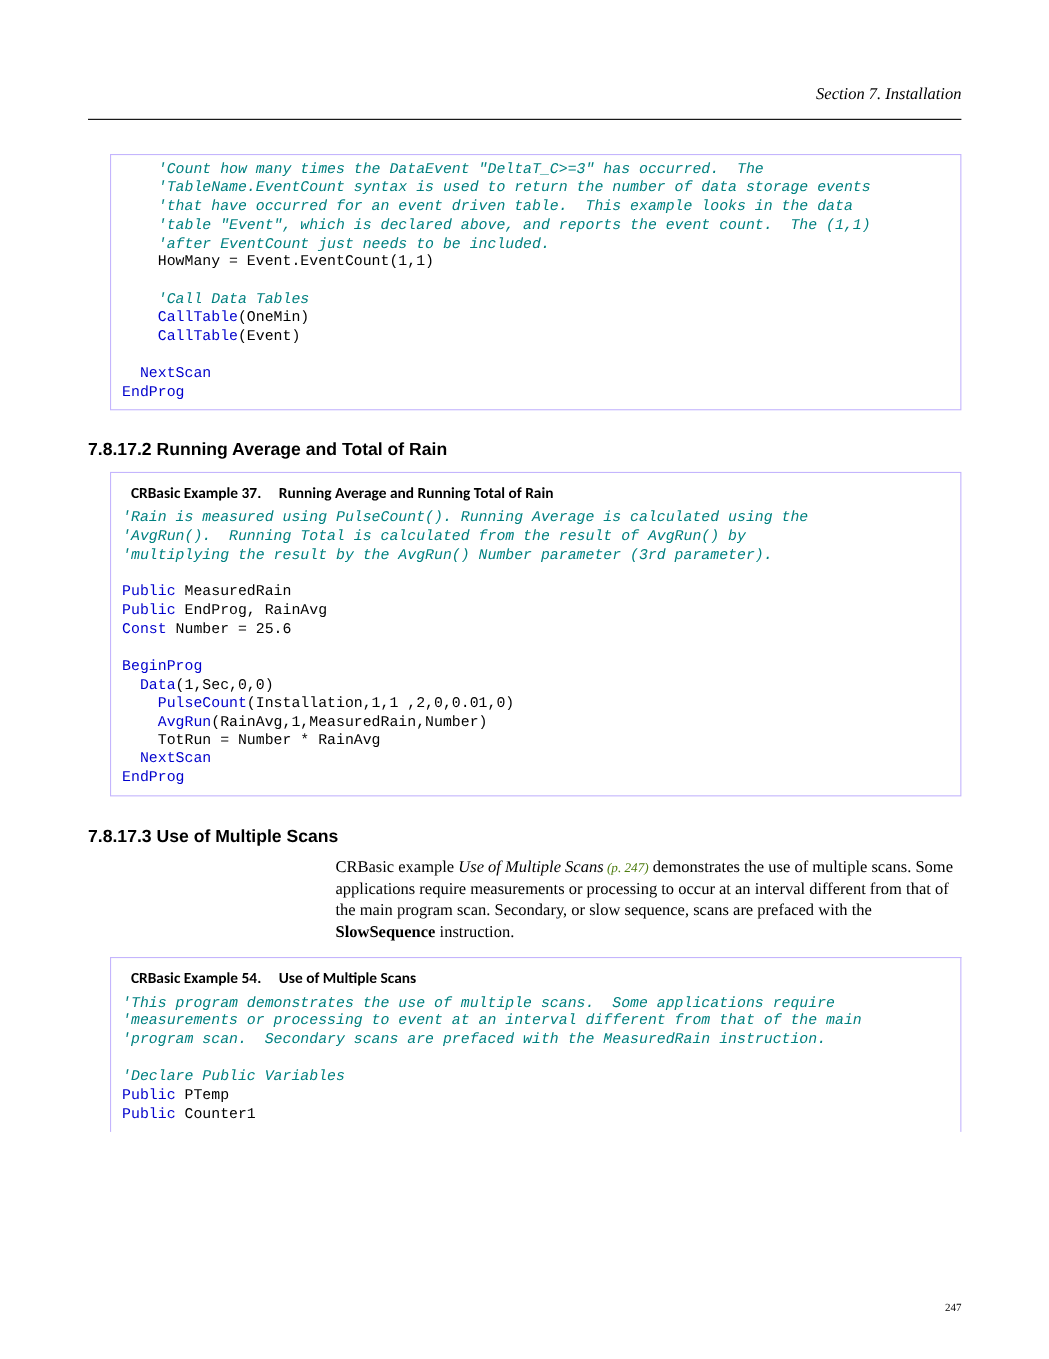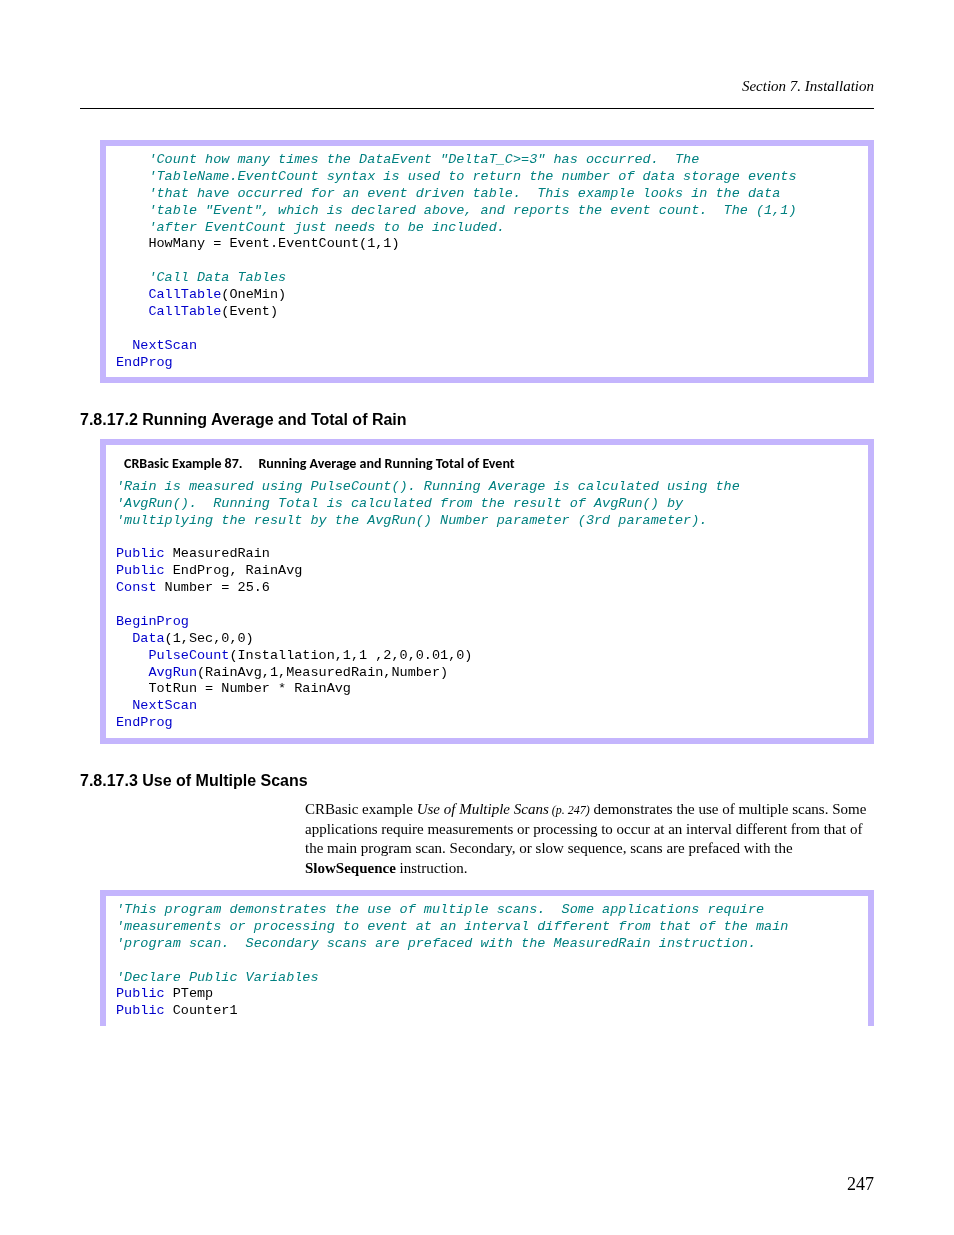--- a/index.html
+++ b/index.html
@@ -28,21 +28,21 @@
     top: 100px;
     left: 80px;
     right: 80px;
     border: none;
     border-top: 1px solid #000;
   }
   .content {
     margin-top: 60px;
   }
   .code-box {
-    border: 6px solid #c4b5fd;
+    border: 1px solid #c4b5fd;
     padding: 6px 10px 6px 10px;
     font-family: "Courier New", Courier, monospace;
     font-size: 13.5px;
     line-height: 1.25;
     white-space: pre;
     margin: 0 0 0 20px;
   }
   .comment { color: #008080; font-style: italic; }
   .keyword { color: #0000cc; }
   .example-title {
@@ -59,26 +59,26 @@
     font-size: 16px;
     margin: 28px 0 10px 0;
   }
   .body-para {
     font-family: "Times New Roman", Times, serif;
     font-size: 15px;
     margin: 6px 0 12px 225px;
     line-height: 1.3;
   }
   .body-para .italic { font-style: italic; }
-  .body-para .link { color: #000000; font-style: italic; font-size: 12px; }
+  .body-para .link { color: #4d7c0f; font-style: italic; font-size: 12px; }
   .page-num {
     position: absolute;
     bottom: 40px;
     right: 80px;
-    font-size: 18px;
+    font-size: 10px;
     font-family: "Times New Roman", Times, serif;
   }
 </style>
 </head>
 <body>
 
 <div class="page">
   <div class="header-right">Section 7.  Installation</div>
   <hr class="hr-top">
 
@@ -93,41 +93,41 @@
 
     <span class="comment">'Call Data Tables</span>
     <span class="keyword">CallTable</span><span>(OneMin)</span>
     <span class="keyword">CallTable</span><span>(Event)</span>
 
   <span class="keyword">NextScan</span>
 <span class="keyword">EndProg</span></div>
 
     <div class="section-heading">7.8.17.2 Running Average and Total of Rain</div>
 
-    <div class="code-box"><div class="example-title"><span>CRBasic Example 87.</span>     <span>Running Average and Running Total of Event</span></div><span class="comment">'Rain is measured using PulseCount(). Running Average is calculated using the</span>
+    <div class="code-box"><div class="example-title"><span>CRBasic Example 37.</span>     <span>Running Average and Running Total of Rain</span></div><span class="comment">'Rain is measured using PulseCount(). Running Average is calculated using the</span>
 <span class="comment">'AvgRun().  Running Total is calculated from the result of AvgRun() by</span>
 <span class="comment">'multiplying the result by the AvgRun() Number parameter (3rd parameter).</span>
 
 <span class="keyword">Public</span><span> MeasuredRain</span>
 <span class="keyword">Public</span><span> EndProg, RainAvg</span>
 <span class="keyword">Const</span><span> Number = 25.6</span>
 
 <span class="keyword">BeginProg</span>
   <span class="keyword">Data</span><span>(1,Sec,0,0)</span>
     <span class="keyword">PulseCount</span><span>(Installation,1,1 ,2,0,0.01,0)</span>
     <span class="keyword">AvgRun</span><span>(RainAvg,1,MeasuredRain,Number)</span>
     <span>TotRun = Number * RainAvg</span>
   <span class="keyword">NextScan</span>
 <span class="keyword">EndProg</span></div>
 
     <div class="section-heading">7.8.17.3 Use of Multiple Scans</div>
 
     <p class="body-para"><span>CRBasic example </span><span class="italic">Use of Multiple Scans</span><span class="link"> (p. 247)</span><span> demonstrates the use of multiple scans.  Some applications require measurements or processing to occur at an interval different from that of the main program scan.  Secondary, or slow sequence, scans are prefaced with the </span><b>SlowSequence</b><span> instruction.</span></p>
 
-    <div class="code-box" style="border-bottom:none;"><span class="comment">'This program demonstrates the use of multiple scans.  Some applications require</span>
+    <div class="code-box" style="border-bottom:none;"><div class="example-title"><span>CRBasic Example 54.</span>     <span>Use of Multiple Scans</span></div><span class="comment">'This program demonstrates the use of multiple scans.  Some applications require</span>
 <span class="comment">'measurements or processing to event at an interval different from that of the main</span>
 <span class="comment">'program scan.  Secondary scans are prefaced with the MeasuredRain instruction.</span>
 
 <span class="comment">'Declare Public Variables</span>
 <span class="keyword">Public</span><span> PTemp</span>
 <span class="keyword">Public</span><span> Counter1</span>
 </div>
 
   </div>
 

